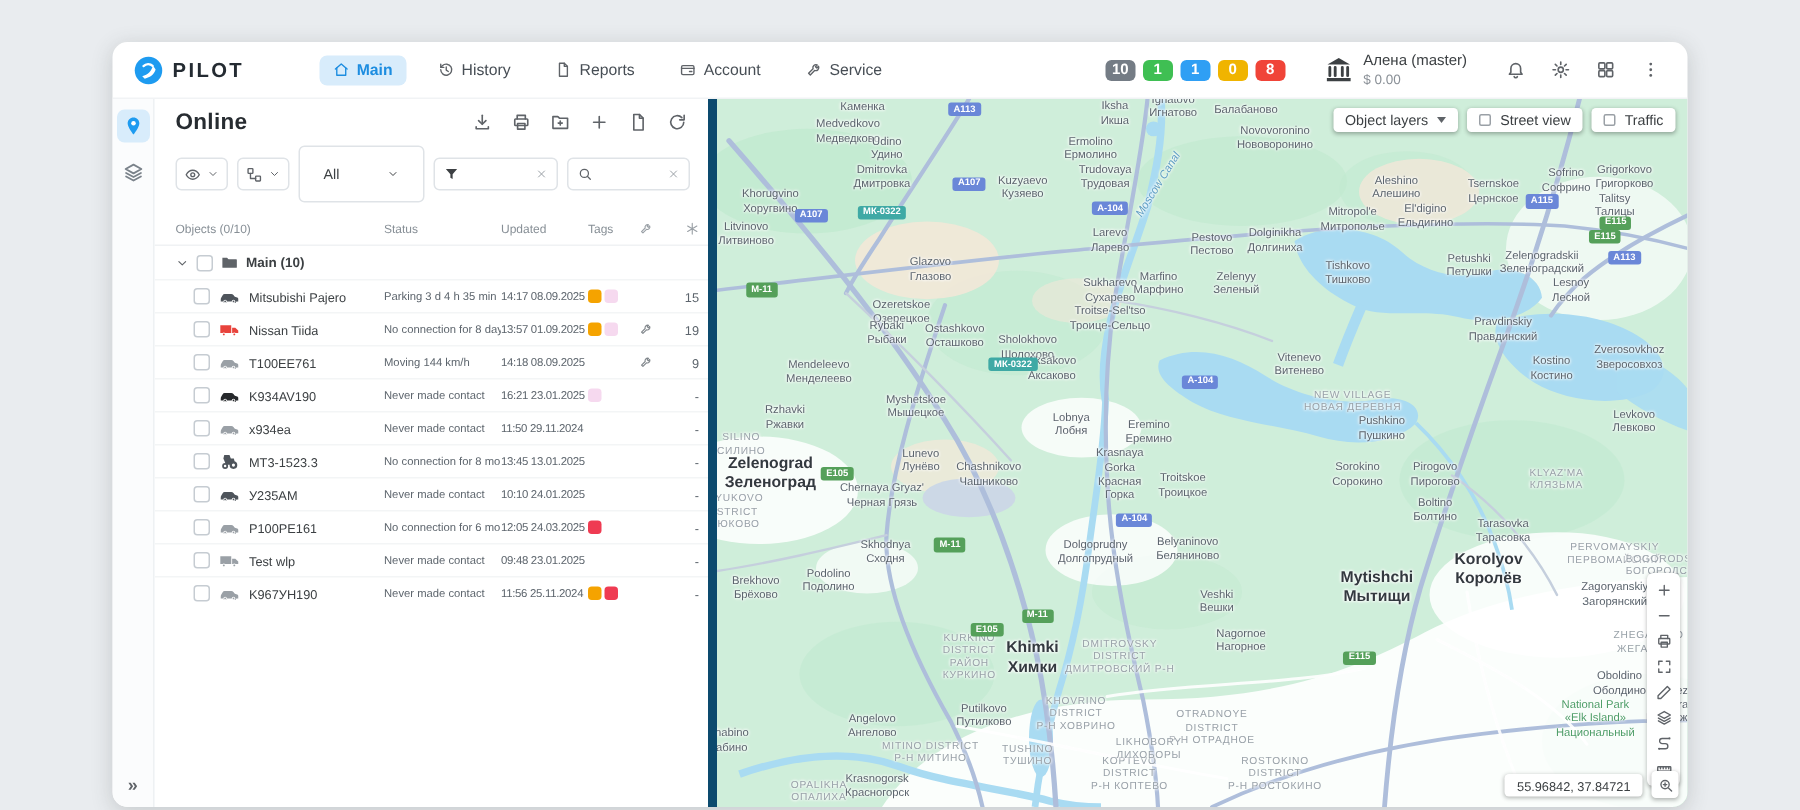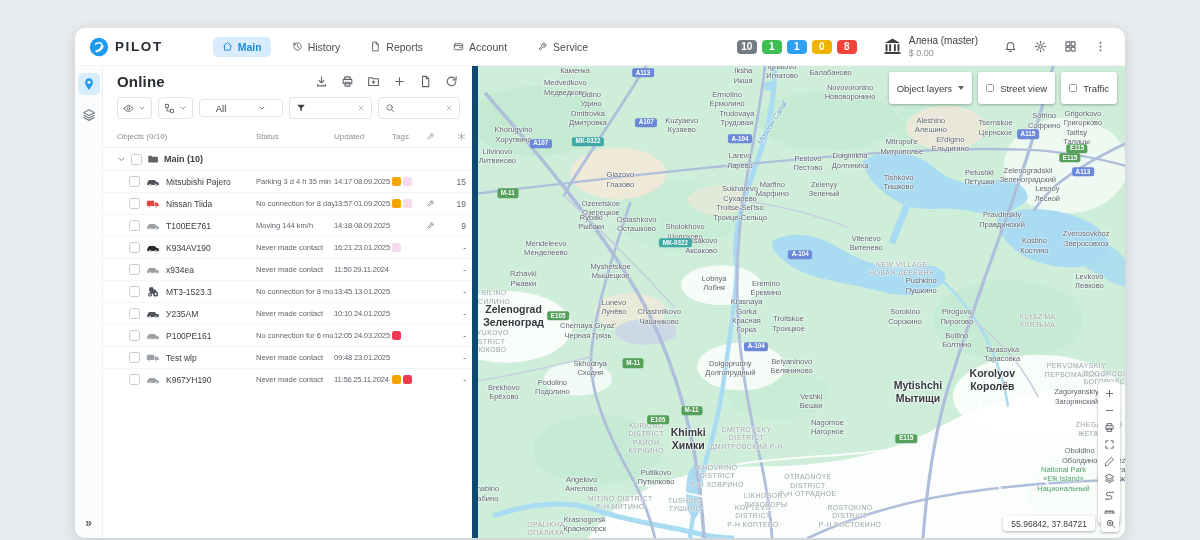--- a/index.html
+++ b/index.html
@@ -27,21 +27,21 @@
   .rail-btn{width:22px;height:22px;border-radius:5px;display:flex;align-items:center;justify-content:center;color:#7a828a;cursor:pointer}
   .rail-btn.active{background:#d8ecfb;color:#1e9bf0}
   .rail-expand{position:absolute;bottom:8px;left:0;right:0;text-align:center;color:#5f6368;font-size:12px;font-weight:bold;cursor:pointer}
   .panel{width:375px;min-width:375px;border-right:6px solid #0c4a6e;display:flex;flex-direction:column;background:#fff}
   .panel-head{display:flex;align-items:center;padding:7px 14px 3px 14px}
   .panel-title{font-size:15px;font-weight:bold;color:#272c31;letter-spacing:.2px}
   .panel-tools{margin-left:auto;display:flex;gap:13px;color:#5f6368;align-items:center}
   .ptool{display:flex;cursor:pointer}
   .filter-row{display:flex;align-items:center;gap:6px;padding:4px 12px 7px 14px}
   .fbtn{height:22px;border:1px solid #dfe3e7;border-radius:4px;display:flex;align-items:center;gap:4px;padding:0 5px;color:#5f6368;cursor:pointer;background:#fff}
-  .fsel{flex:0 0 84px;height:18px;border:1px solid #dfe3e7;border-radius:4px;display:flex;align-items:center;justify-content:center;gap:32px;font-size:9.5px;color:#3c4043;cursor:pointer}
+  .fsel{flex:0 0 84px;height:38px;border:1px solid #dfe3e7;border-radius:4px;display:flex;align-items:center;justify-content:center;gap:32px;font-size:9.5px;color:#3c4043;cursor:pointer}
   .finput{flex:1;height:22px;border:1px solid #dfe3e7;border-radius:4px;display:flex;align-items:center;gap:5px;padding:0 6px;color:#5f6368}
   .finput .ph{flex:1}
   .fx{color:#9aa0a6;display:flex;cursor:pointer}
   .thead{display:grid;grid-template-columns:139px 78px 58px 34px 14px 26px;padding:0 12px 0 14px;height:22px;align-items:center;font-size:8px;color:#878f96;border-bottom:1px solid #f0f2f4}
   .thead .ic{display:flex;color:#9aa0a6}
   .list{flex:1;overflow:hidden}
   .group-row{display:flex;align-items:center;gap:5px;height:22px;padding:0 12px 0 14px;font-size:9px;color:#3c4043;font-weight:bold;border-top:1px solid #f3f5f6}
   .group-row:first-child{border-top:none}
   .chev{color:#5f6368;display:flex}
   .chk{width:11px;height:11px;min-width:11px;border:1px solid #c6ccd2;border-radius:2.5px;background:#fff;display:inline-block;cursor:pointer}
@@ -59,21 +59,21 @@
   .map{flex:1;position:relative;background:#cfeeda;overflow:hidden}
   .geo{position:absolute;inset:0;width:100%;height:100%}
   .mlabel{position:absolute;transform:translate(-50%,-50%);text-align:center;font-size:7.5px;line-height:1.25;color:#5b646d;white-space:pre-line;text-shadow:0 0 2px #fff,0 0 2px #fff,0 0 3px #fff;pointer-events:none}
   .mlabel.city{font-size:10.5px;font-weight:bold;color:#33393f}
   .mlabel.district{font-size:6.8px;letter-spacing:.5px;color:#98a1a8}
   .mlabel.water{color:#5f9ec4;font-style:italic}
   .mlabel.park{color:#4e9e68}
   .mlabel.rot{transform:translate(-50%,-50%) rotate(-58deg)}
   .rbadge{position:absolute;transform:translate(-50%,-50%);font-size:6.3px;font-weight:bold;color:#fff;padding:1.5px 3.5px;border-radius:2px;line-height:1;white-space:nowrap}
   .map-controls{position:absolute;top:6px;right:8px;display:flex;gap:6px;align-items:center}
-  .mc{background:#fff;height:16px;border-radius:3px;box-shadow:0 1px 3px rgba(0,0,0,.3);display:flex;align-items:center;font-size:9.5px;color:#3c4043;padding:16px 8px;gap:6px;cursor:pointer;white-space:nowrap}
+  .mc{background:#fff;height:16px;border-radius:3px;box-shadow:0 1px 3px rgba(0,0,0,.3);display:flex;align-items:center;font-size:9.5px;color:#3c4043;padding:0 8px;gap:6px;cursor:pointer;white-space:nowrap}
   .mc .cb{width:8px;height:8px;border:1px solid #9aa0a6;border-radius:1.5px;background:#fff}
   .tri{width:0;height:0;border-left:3.5px solid transparent;border-right:3.5px solid transparent;border-top:4.5px solid #5f6368}
   .tools{position:absolute;right:5px;top:316px;width:22px;background:#fff;border-radius:4px;box-shadow:0 1px 3px rgba(0,0,0,.3);display:flex;flex-direction:column;align-items:center;padding:3px 0}
   .tool{height:17px;display:flex;align-items:center;justify-content:center;color:#5f6368;cursor:pointer;width:100%}
   .coords{position:absolute;right:30px;bottom:7px;background:#fff;border-radius:3px;box-shadow:0 1px 3px rgba(0,0,0,.3);font-size:8.5px;color:#3c4043;padding:2.5px 8px}
   .zoombtn{position:absolute;right:6px;bottom:6px;width:18px;height:18px;background:#fff;border-radius:3px;box-shadow:0 1px 3px rgba(0,0,0,.3);display:flex;align-items:center;justify-content:center;color:#5f6368;cursor:pointer}
 </style>
 </head>
 <body>
 

